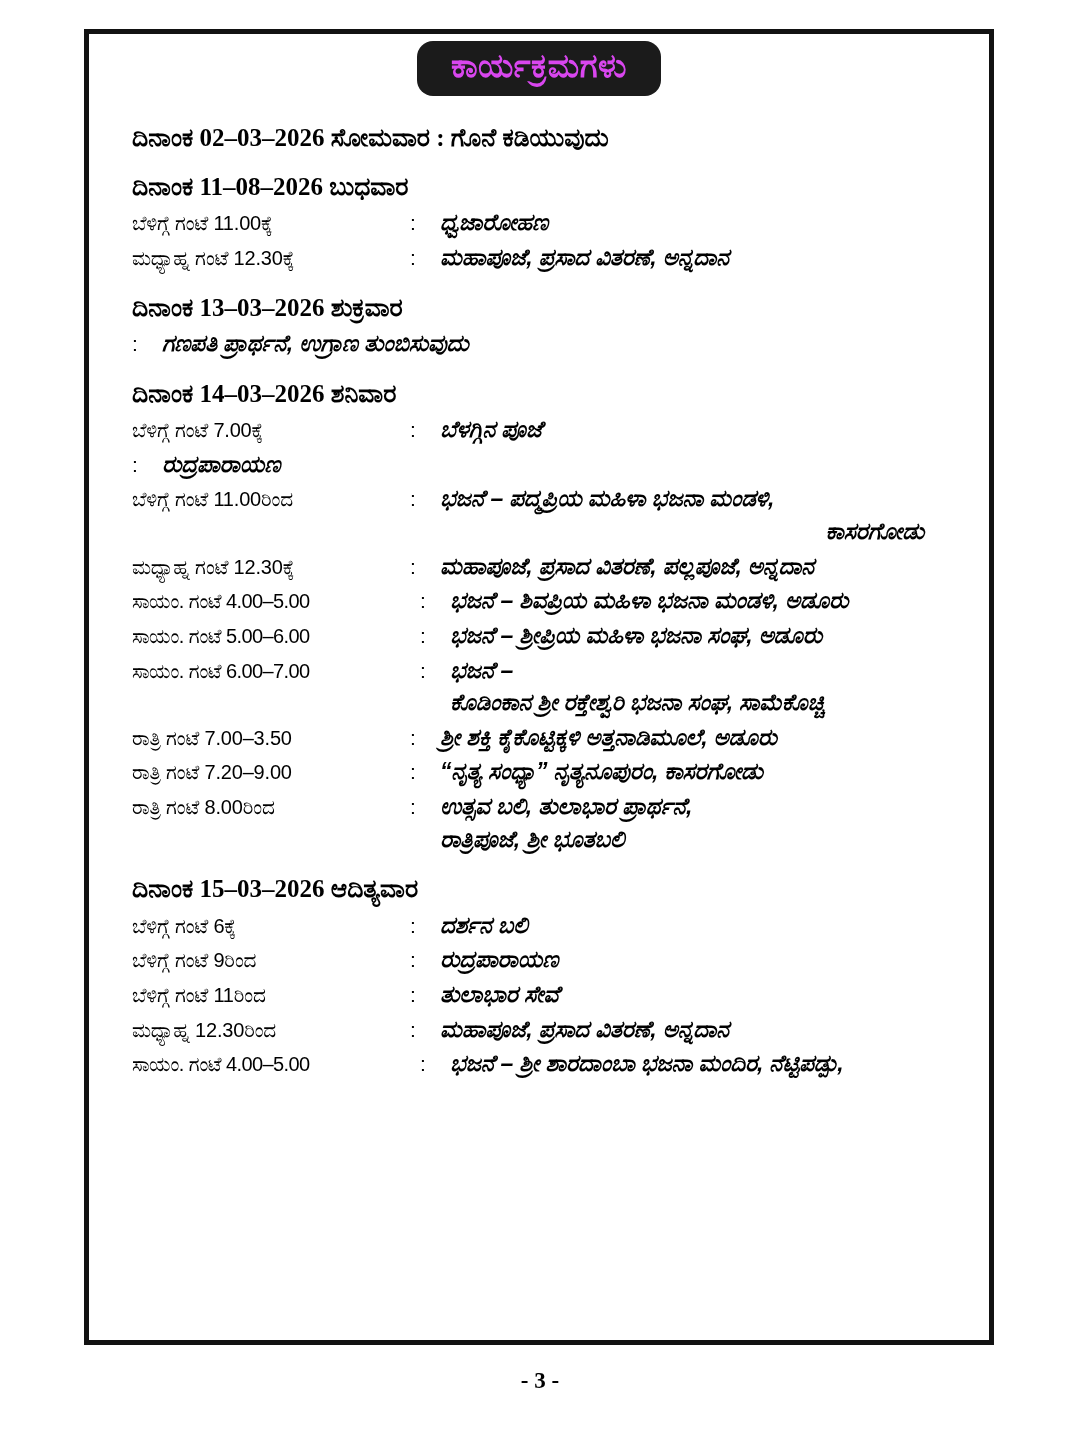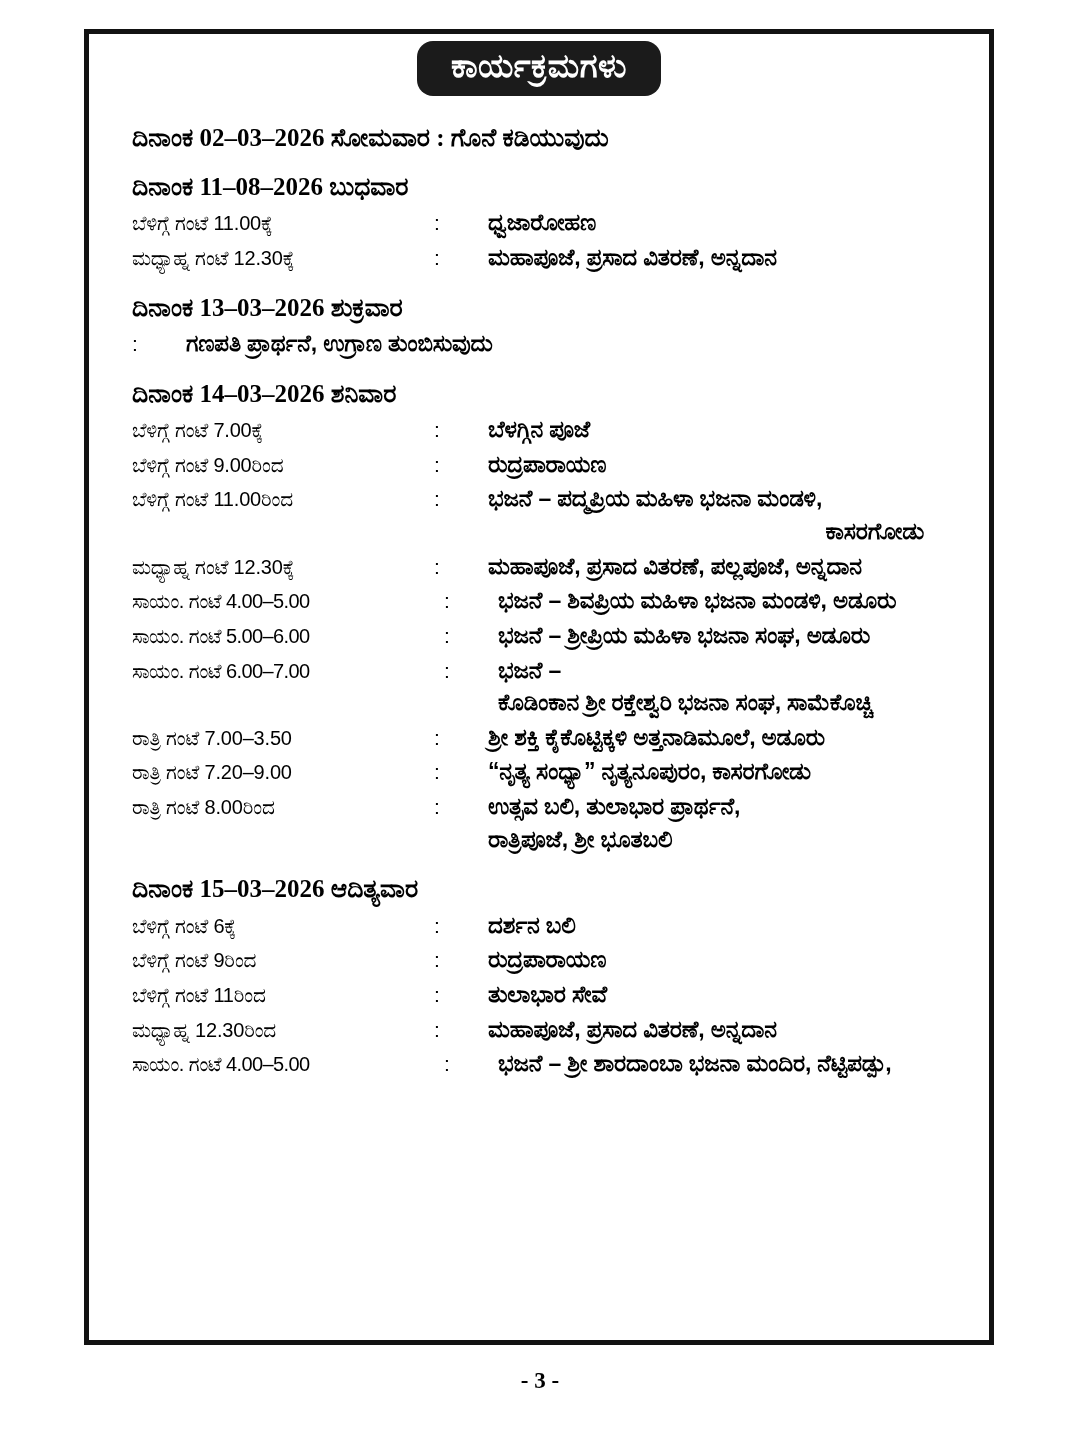--- a/index.html
+++ b/index.html
@@ -58,21 +58,21 @@
   }
 
   
   .title-wrap {
     display: flex;
     justify-content: center;
     margin-top: 12px;
   }
   .title-badge {
     background: #1b1b1b;
-    color: #ffffff;
+    color: #d946ef;
     border-radius: 16px;
     padding: 7px 34px 11px 34px;
     font-family: "Liberation Sans", "DejaVu Sans", sans-serif;
     font-weight: bold;
     font-size: 33px;
     line-height: 1.12;
     letter-spacing: 0.5px;
     white-space: nowrap;
   }
 
@@ -95,21 +95,20 @@
   }
   .day-block + .day-block .day-heading {
     margin-top: 18px;
   }
 
   .row {
     display: flex;
     align-items: baseline;
     margin-bottom: 2px;
     padding-left: 26px;
-    gap: 24px;
   }
   .row-time {
     width: 278px;
     flex: 0 0 278px;
     font-family: "Liberation Sans", "DejaVu Sans", sans-serif;
     font-size: 20px;
     line-height: 1.5;
     font-weight: normal;
     white-space: nowrap;
     letter-spacing: -0.2px;
@@ -126,20 +125,21 @@
     font-family: "Liberation Sans", "DejaVu Sans", sans-serif;
     text-align: left;
   }
   .row-event {
     flex: 1 1 auto;
     font-family: "Liberation Sans", "DejaVu Sans", sans-serif;
     font-weight: bold;
     font-size: 23px;
     line-height: 1.42;
     letter-spacing: -0.2px;
+    font-style: italic;
   }
   .row-event .cont-center {
     display: block;
     text-align: right;
     padding-right: 48px;
   }
   .row-event .cont-left {
     display: block;
     text-align: left;
   }
@@ -201,21 +201,20 @@
         <div class="day-block">
           <div class="day-heading">ದಿನಾಂಕ 14–03–2026 ಶನಿವಾರ</div>
           <div class="row">
             <div class="row-time">ಬೆಳಿಗ್ಗೆ ಗಂಟೆ 7.00ಕ್ಕೆ</div>
             <div class="row-sep">:</div>
             <div class="row-event">
               <span class="cont-left">ಬೆಳಗ್ಗಿನ ಪೂಜೆ</span>
             </div>
           </div>
           <div class="row">
-            <div class="row-time">ಬೆಳಿಗ್ಗೆ ಗಂಟೆ 9.00ರಿಂದ</div>
             <div class="row-sep">:</div>
             <div class="row-event">
               <span class="cont-left">ರುದ್ರಪಾರಾಯಣ</span>
             </div>
           </div>
           <div class="row">
             <div class="row-time">ಬೆಳಿಗ್ಗೆ ಗಂಟೆ 11.00ರಿಂದ</div>
             <div class="row-sep">:</div>
             <div class="row-event">
               <span class="cont-left">ಭಜನೆ – ಪದ್ಮಪ್ರಿಯ ಮಹಿಳಾ ಭಜನಾ ಮಂಡಳಿ,</span>

